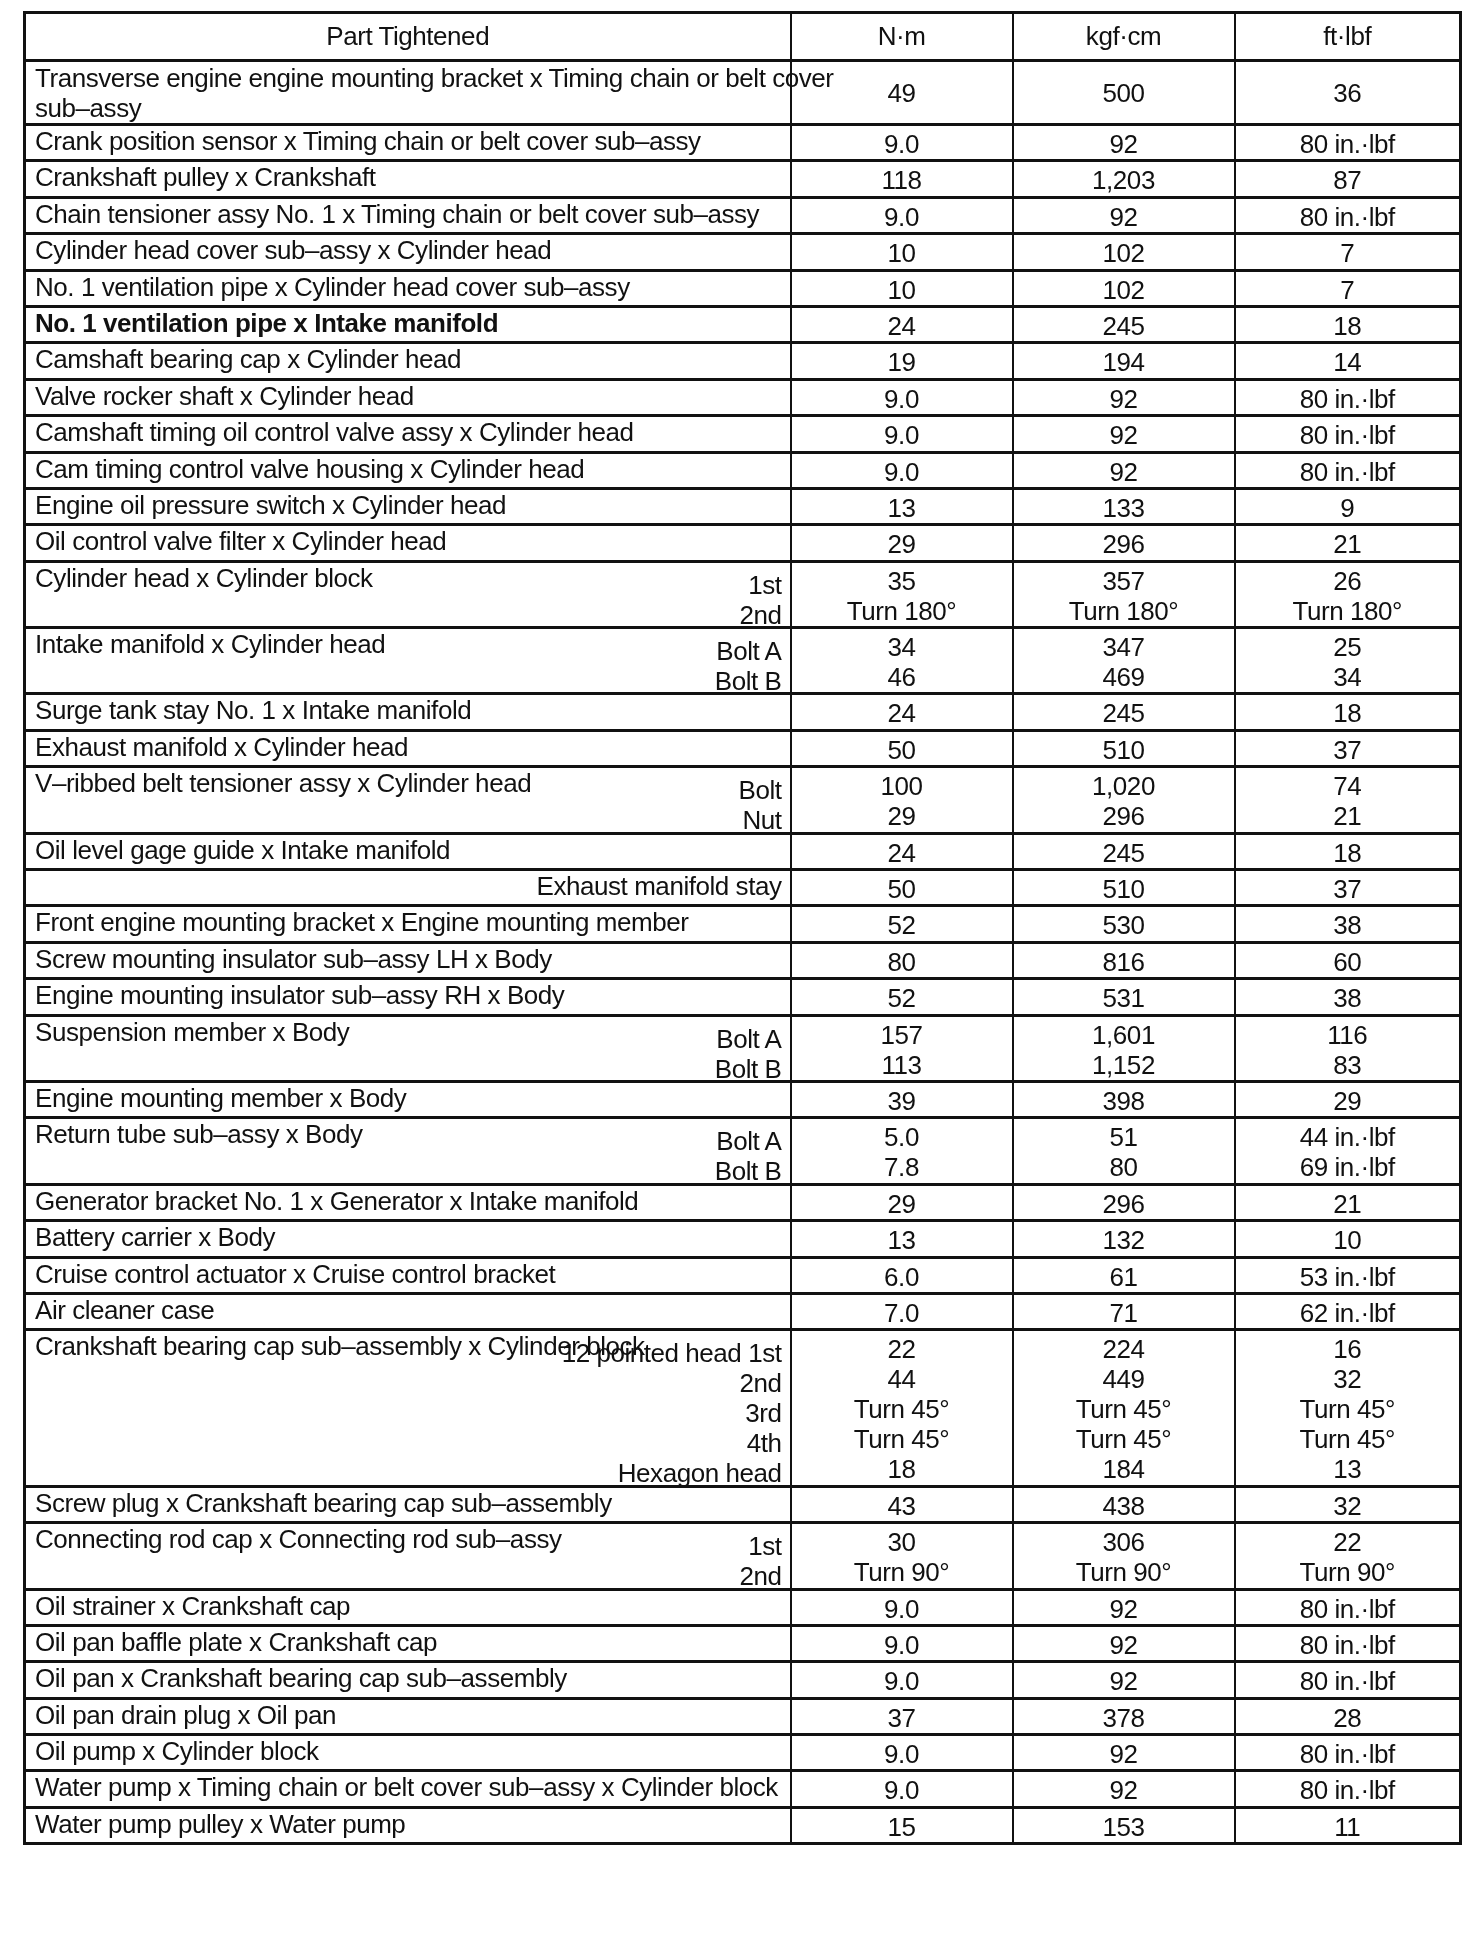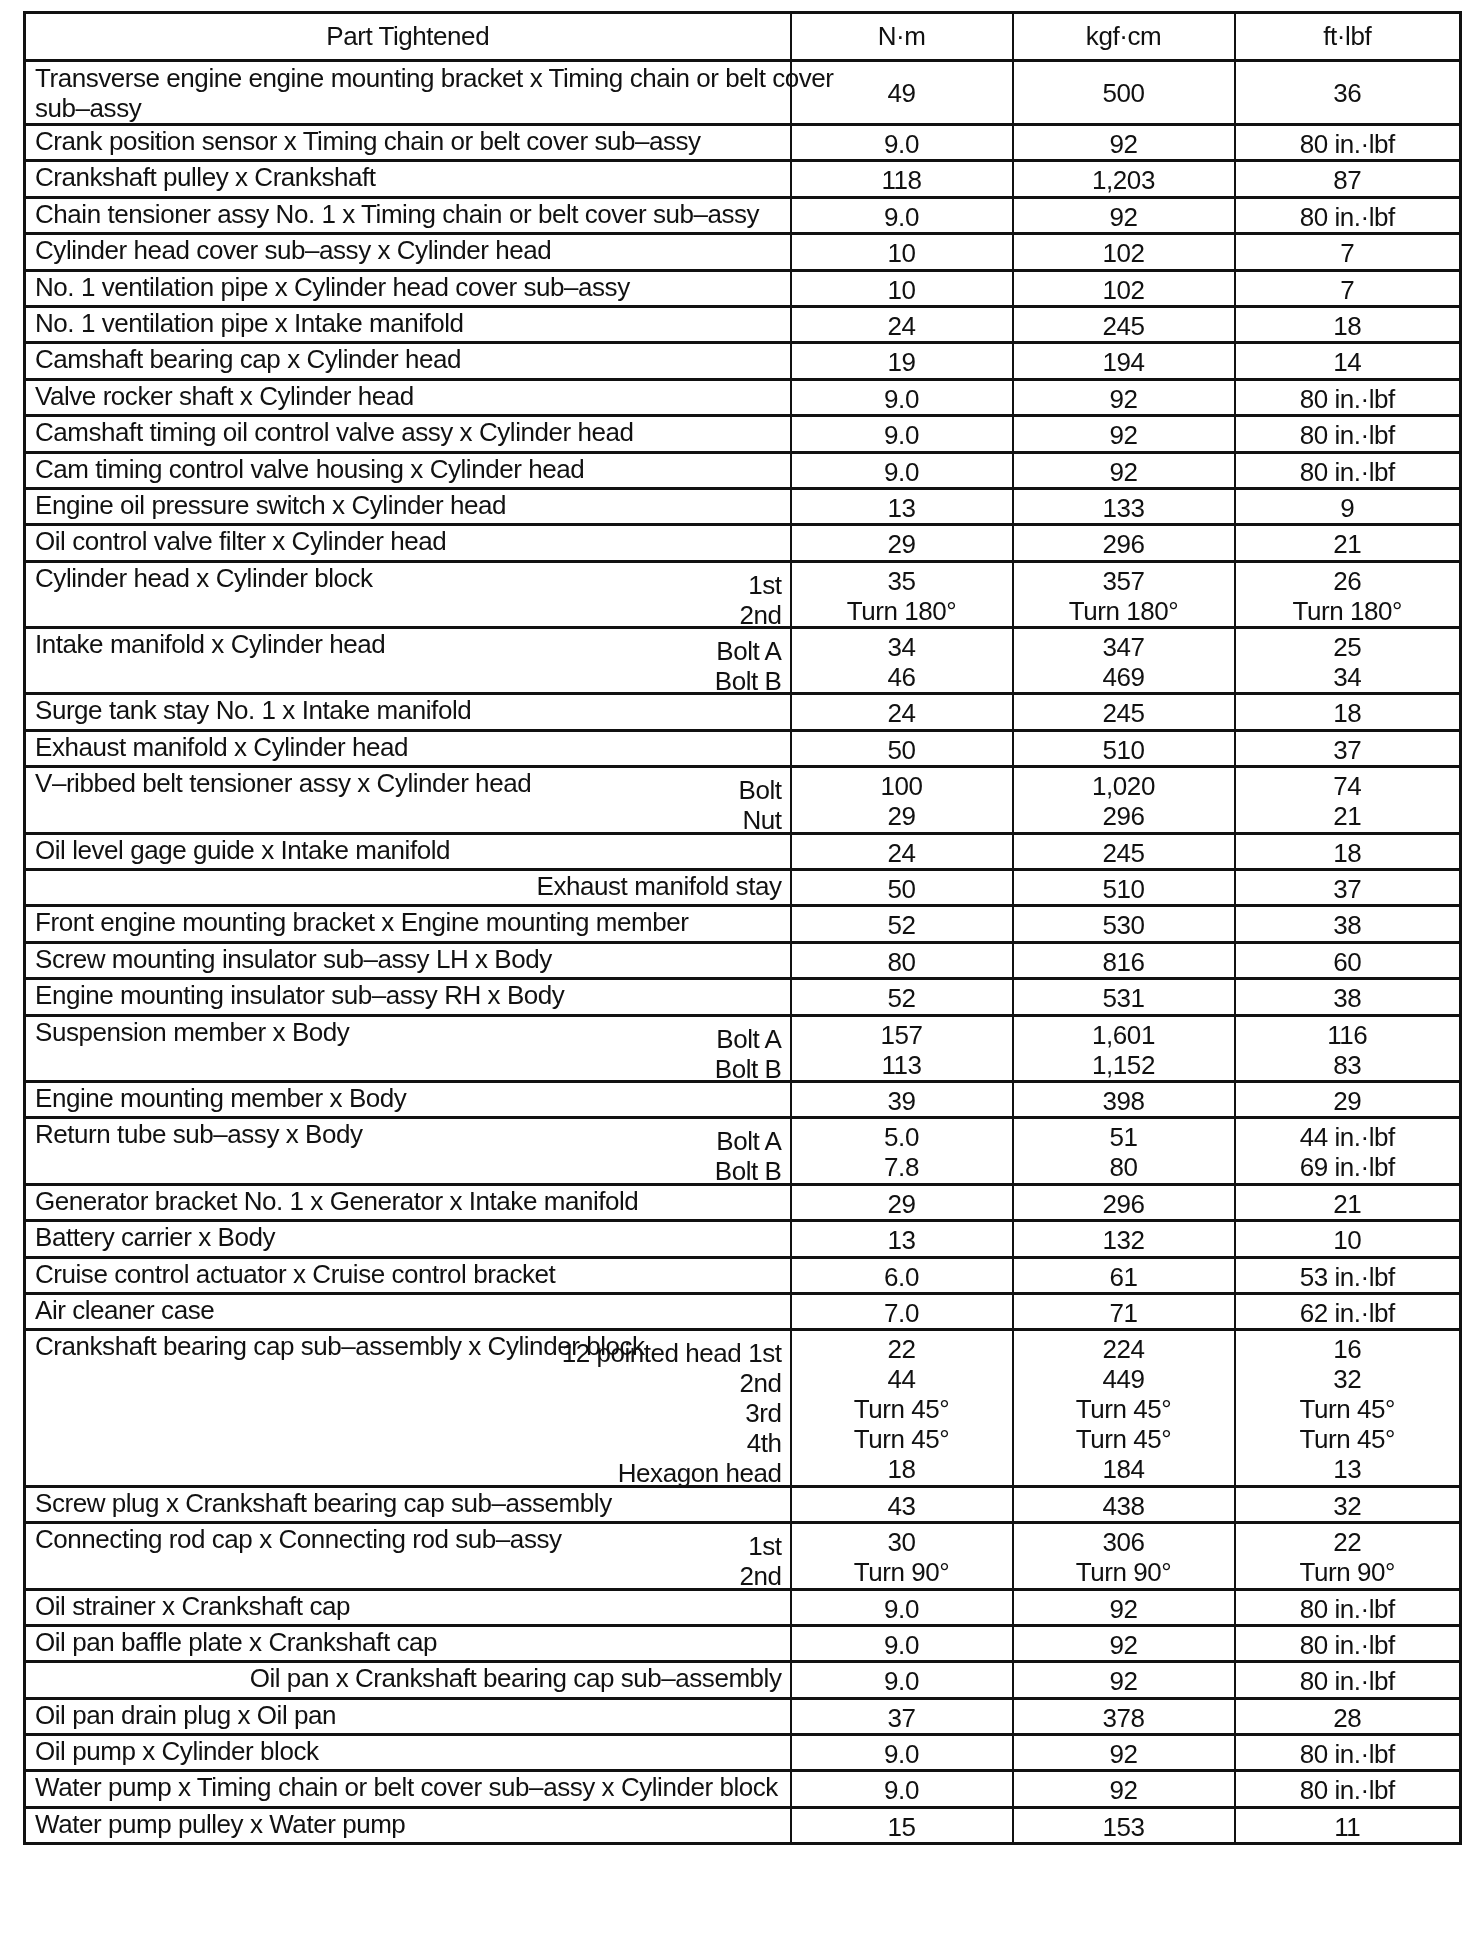--- a/index.html
+++ b/index.html
@@ -234,21 +234,21 @@
             <span class="val-line">102</span>
           </span>
         </td>
         <td class="val-cell">
           <span class="val-stack">
             <span class="val-line">7</span>
           </span>
         </td>
       </tr>
       <tr class="row-single">
-        <td class="part-cell" style="height: 33.4px;">
+        <td class="part-cell" style="height: 33.4px; font-weight: bold;">
           <span class="part-name">
             <span class="wrap-line">No. 1 ventilation pipe x Intake manifold</span>
           </span>
         </td>
         <td class="val-cell">
           <span class="val-stack">
             <span class="val-line">24</span>
           </span>
         </td>
         <td class="val-cell">
@@ -933,21 +933,21 @@
             <span class="val-line">92</span>
           </span>
         </td>
         <td class="val-cell">
           <span class="val-stack">
             <span class="val-line">80 in.·lbf</span>
           </span>
         </td>
       </tr>
       <tr class="row-single">
-        <td class="part-cell" style="height: 33.4px; text-align: right;">
+        <td class="part-cell" style="height: 33.4px;">
           <span class="part-name">
             <span class="wrap-line">Oil pan x Crankshaft bearing cap sub–assembly</span>
           </span>
         </td>
         <td class="val-cell">
           <span class="val-stack">
             <span class="val-line">9.0</span>
           </span>
         </td>
         <td class="val-cell">

